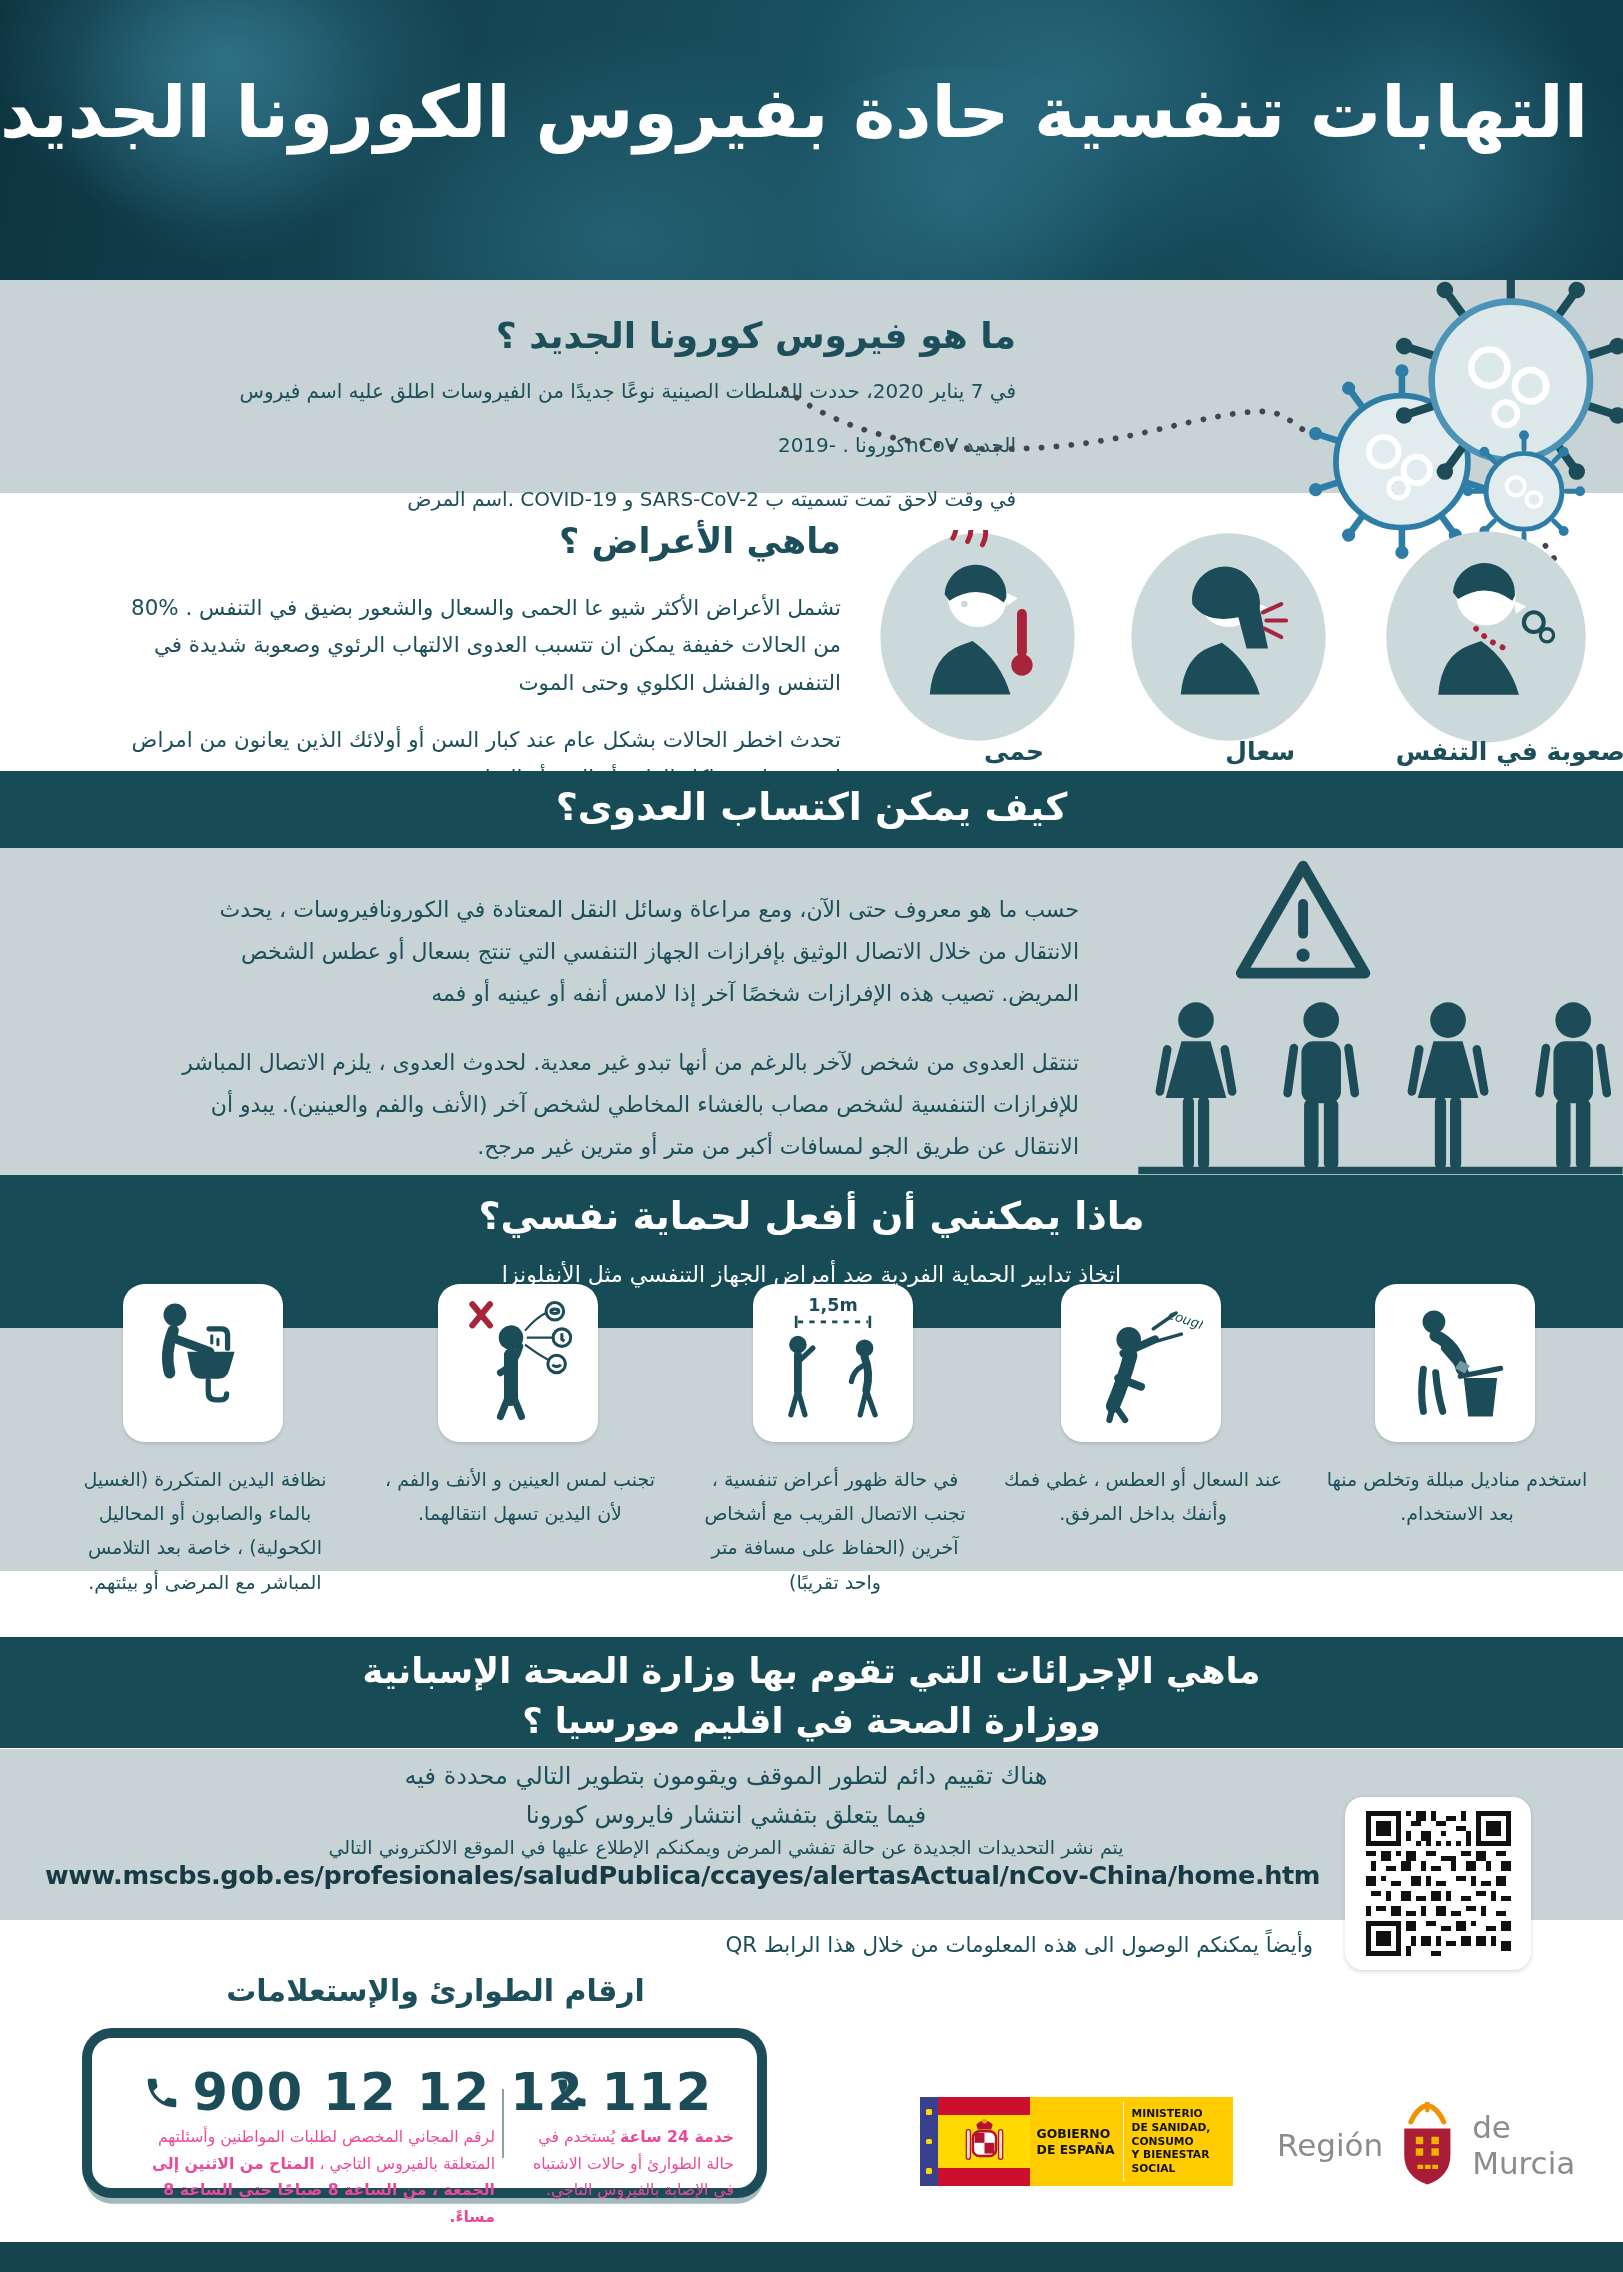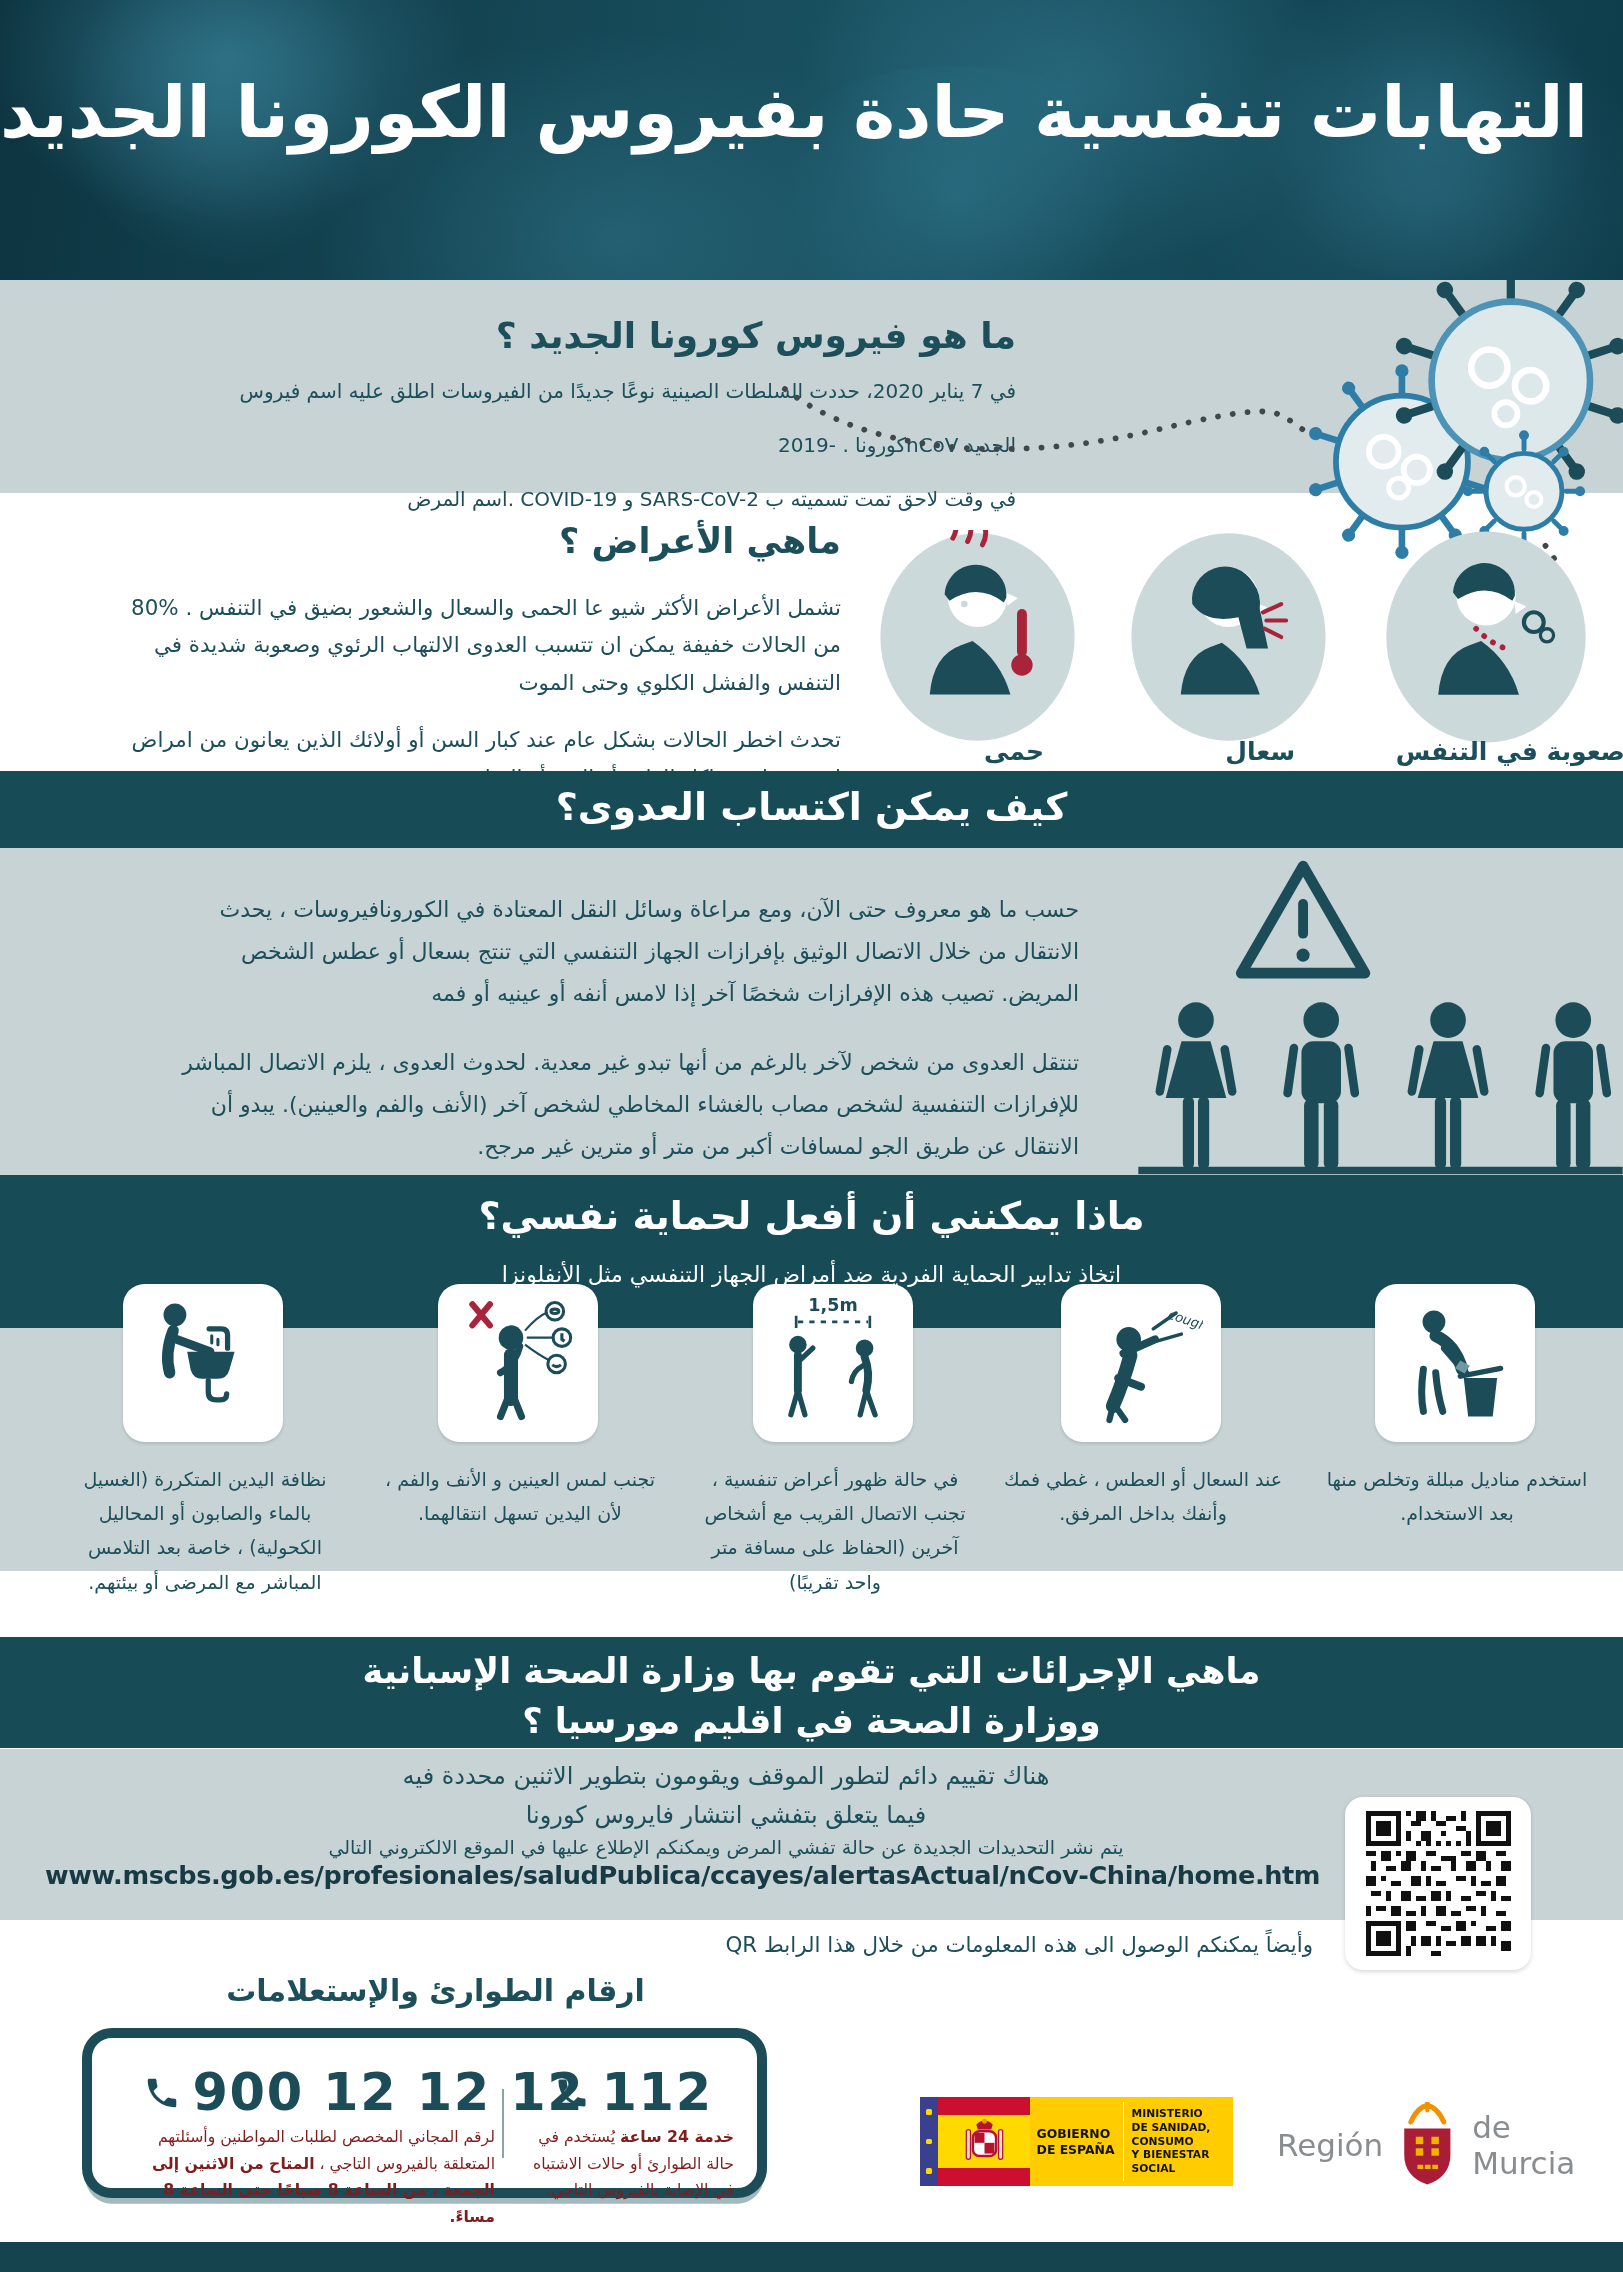--- a/index.html
+++ b/index.html
@@ -42,21 +42,21 @@
   
   .info-line{left:0;width:1452px;text-align:center;color:#1d4f5a;}
   .url{left:45px;top:1860px;direction:ltr;font-size:25.6px;font-weight:700;color:#173a44;letter-spacing:-0.4px;}
   .qr-box{left:1345px;top:1797px;width:186px;height:173px;background:#ffffff;border-radius:18px;box-shadow:0 1.6px 4.1px rgba(0,0,0,.15);}
   .qr-note{right:310px;top:1932px;width:759px;text-align:right;font-size:21.4px;color:#1d4f5a;}
   
   .em-title{left:0;top:1973px;width:871px;text-align:center;font-size:30px;font-weight:700;color:#1d4f5a;}
   .num-box{left:82px;top:2028px;width:665px;height:150px;background:#ffffff;border:10.7px solid #1b4c57;border-radius:30px;box-shadow:0 9px 0 -3.3px #a3b9bd;}
   .phone-row{display:flex;align-items:center;gap:11.5px;color:#1b4c57;font-weight:700;}
   .phone-num{font-size:51px;letter-spacing:1.6px;}
-  .phone-desc{font-size:15.7px;line-height:1.7;color:#7f1d1d;text-align:right;}
+  .phone-desc{font-size:15.7px;line-height:1.7;color:#ec4899;text-align:right;}
   .divider{left:502px;top:2089px;width:1.6px;height:69px;background:#8aa2a8;}
   
   .spain-logo{left:920px;top:2097px;width:313px;height:89px;background:#ffcc00;display:flex;align-items:stretch;}
   .spain-strip{width:18px;background:#39418f;display:flex;flex-direction:column;justify-content:space-around;align-items:center;}
   .spain-star{width:5.8px;height:5.8px;background:#ffd900;border-radius:1.6px;}
   .spain-flag{width:92px;display:flex;flex-direction:column;}
   .flag-red{height:18px;background:#cc0f2f;}
   .flag-yellow{flex:1;background:#ffd900;display:flex;align-items:center;justify-content:center;}
   .gob-text{width:86px;display:flex;flex-direction:column;justify-content:center;padding-left:6.6px;font-size:12.4px;font-weight:700;color:#111;line-height:1.25;}
   .spain-sep{width:1.6px;background:#ffffff;margin:5px 0;}
@@ -312,21 +312,21 @@
   <div class="abs caption ar" style="left:378px;">تجنب لمس العينين و الأنف والفم ، لأن اليدين تسهل انتقالهما.</div>
   <div class="abs caption ar" style="left:693px;">في حالة ظهور أعراض تنفسية ، تجنب الاتصال القريب مع أشخاص آخرين (الحفاظ على مسافة متر واحد تقريبًا)</div>
   <div class="abs caption ar" style="left:1001px;">عند السعال أو العطس ، غطي فمك وأنفك بداخل المرفق.</div>
   <div class="abs caption ar" style="left:1315px;">استخدم مناديل مبللة وتخلص منها بعد الاستخدام.</div>
 
   <div class="abs band-teal" style="left:0;top:1637px;width:1623px;height:111px;"></div>
   <div class="abs banner-title ar" style="top:1651px;font-size:35px;">ماهي الإجرائات التي تقوم بها وزارة الصحة الإسبانية</div>
   <div class="abs banner-title ar" style="top:1701px;font-size:35px;">ووزارة الصحة في اقليم مورسيا ؟</div>
 
   <div class="abs band-gray" style="left:0;top:1749px;width:1623px;height:171px;"></div>
-  <div class="abs info-line ar" style="top:1762px;font-size:24px;">هناك تقييم دائم لتطور الموقف ويقومون بتطوير الاثنين محددة فيه</div>
+  <div class="abs info-line ar" style="top:1762px;font-size:24px;">هناك تقييم دائم لتطور الموقف ويقومون بتطوير التالي محددة فيه</div>
   <div class="abs info-line ar" style="top:1801px;font-size:24px;">فيما يتعلق بتفشي انتشار فايروس كورونا</div>
   <div class="abs info-line ar" style="top:1836px;font-size:19px;">يتم نشر التحديدات الجديدة عن حالة تفشي المرض ويمكنكم الإطلاع عليها في الموقع الالكتروني التالي</div>
   <div class="abs url">www.mscbs.gob.es/profesionales/saludPublica/ccayes/alertasActual/nCov-China/home.htm</div>
 
   <div class="abs qr-box">
     <svg style="display:block;margin:14px auto;" width="145" height="145" viewBox="0 0 29 29">
       <rect width="29" height="29" fill="#ffffff"></rect>
       <g fill="#101010">
         <path d="M0 0h7v7h-7z M22 0h7v7h-7z M0 22h7v7h-7z"></path>
         <path d="M1 1h5v5h-5z M23 1h5v5h-5z M1 23h5v5h-5z" fill="#ffffff"></path>

